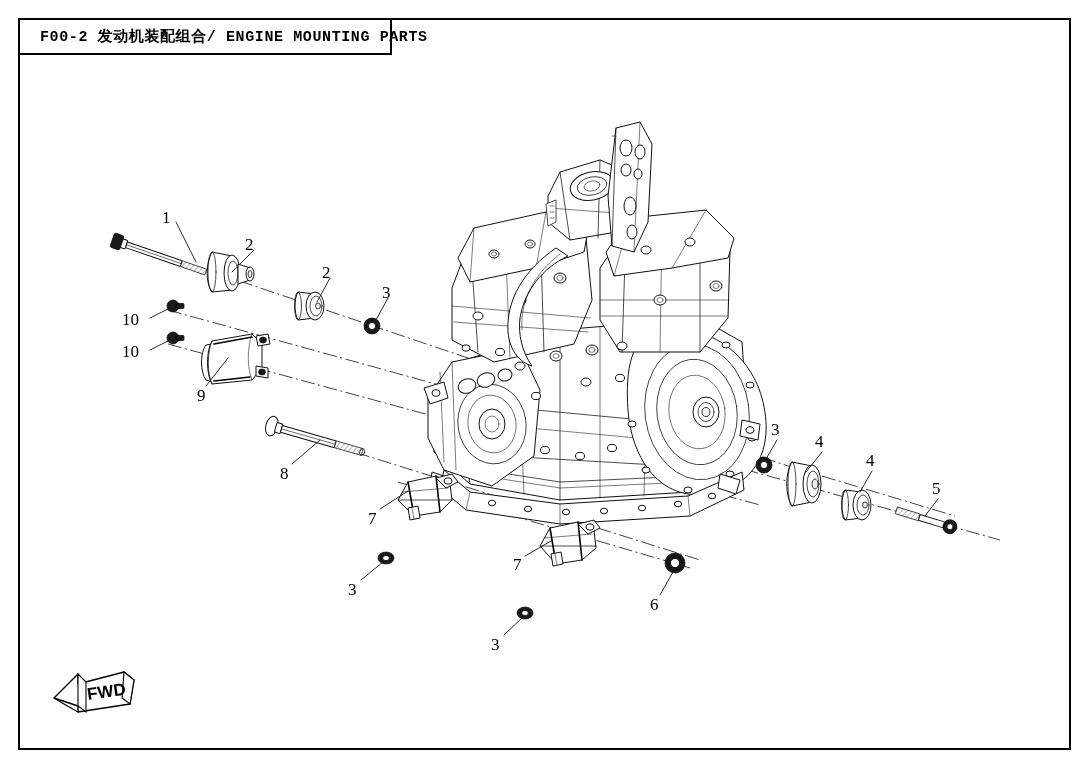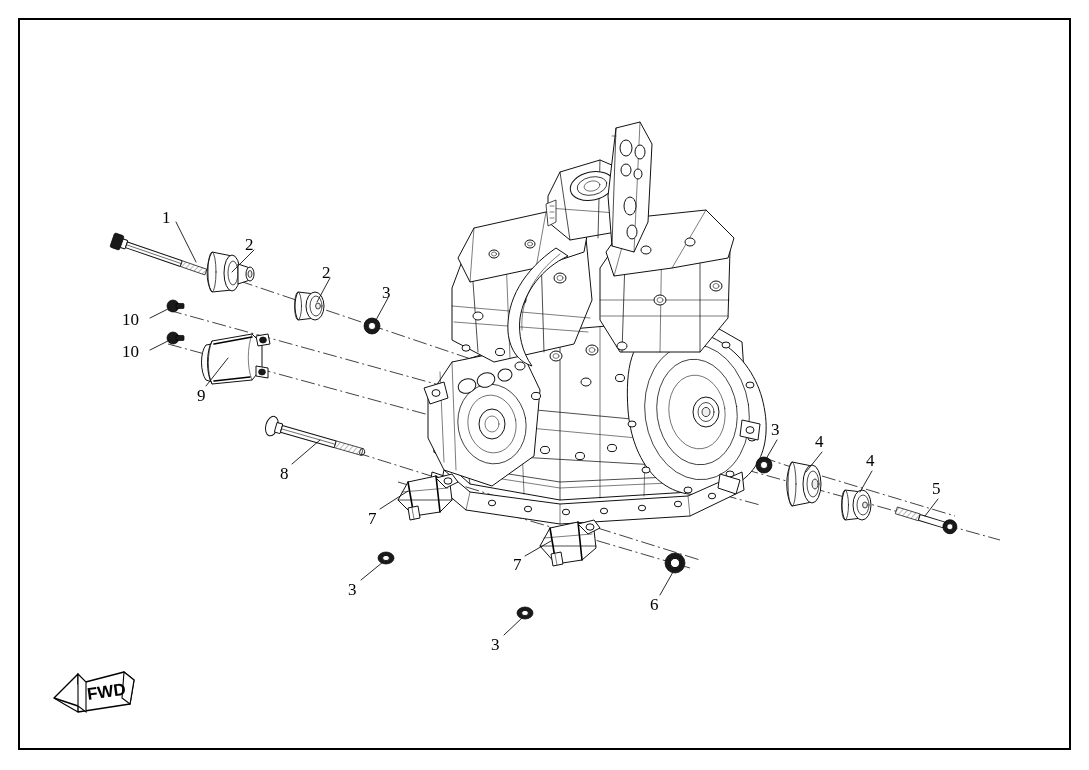--- a/index.html
+++ b/index.html
@@ -75,20 +75,23 @@
     height: 56px;
   }
 </style>
 </head>
 <body>
 
 <div id="page">
 
   <div id="frame"></div>
 
+  <div id="title-box">
+    <span id="title-text">F00-2 发动机装配组合/ ENGINE MOUNTING PARTS</span>
+  </div>
 
   <svg id="art" viewBox="0 0 1089 770">
     <defs>
       <style>
         .ln   { fill:none; stroke:#111; stroke-width:1; stroke-linecap:round; stroke-linejoin:round; }
         .lnf  { fill:none; stroke:#111; stroke-width:0.75; stroke-linecap:round; stroke-linejoin:round; }
         .lnh  { fill:none; stroke:#111; stroke-width:0.55; stroke-linecap:round; }
         .lnb  { fill:none; stroke:#000; stroke-width:1.6; stroke-linecap:round; stroke-linejoin:round; }
         .fillw{ fill:#fff; stroke:#111; stroke-width:1; stroke-linejoin:round; }
         .fillwf{ fill:#fff; stroke:#111; stroke-width:0.75; stroke-linejoin:round; }

